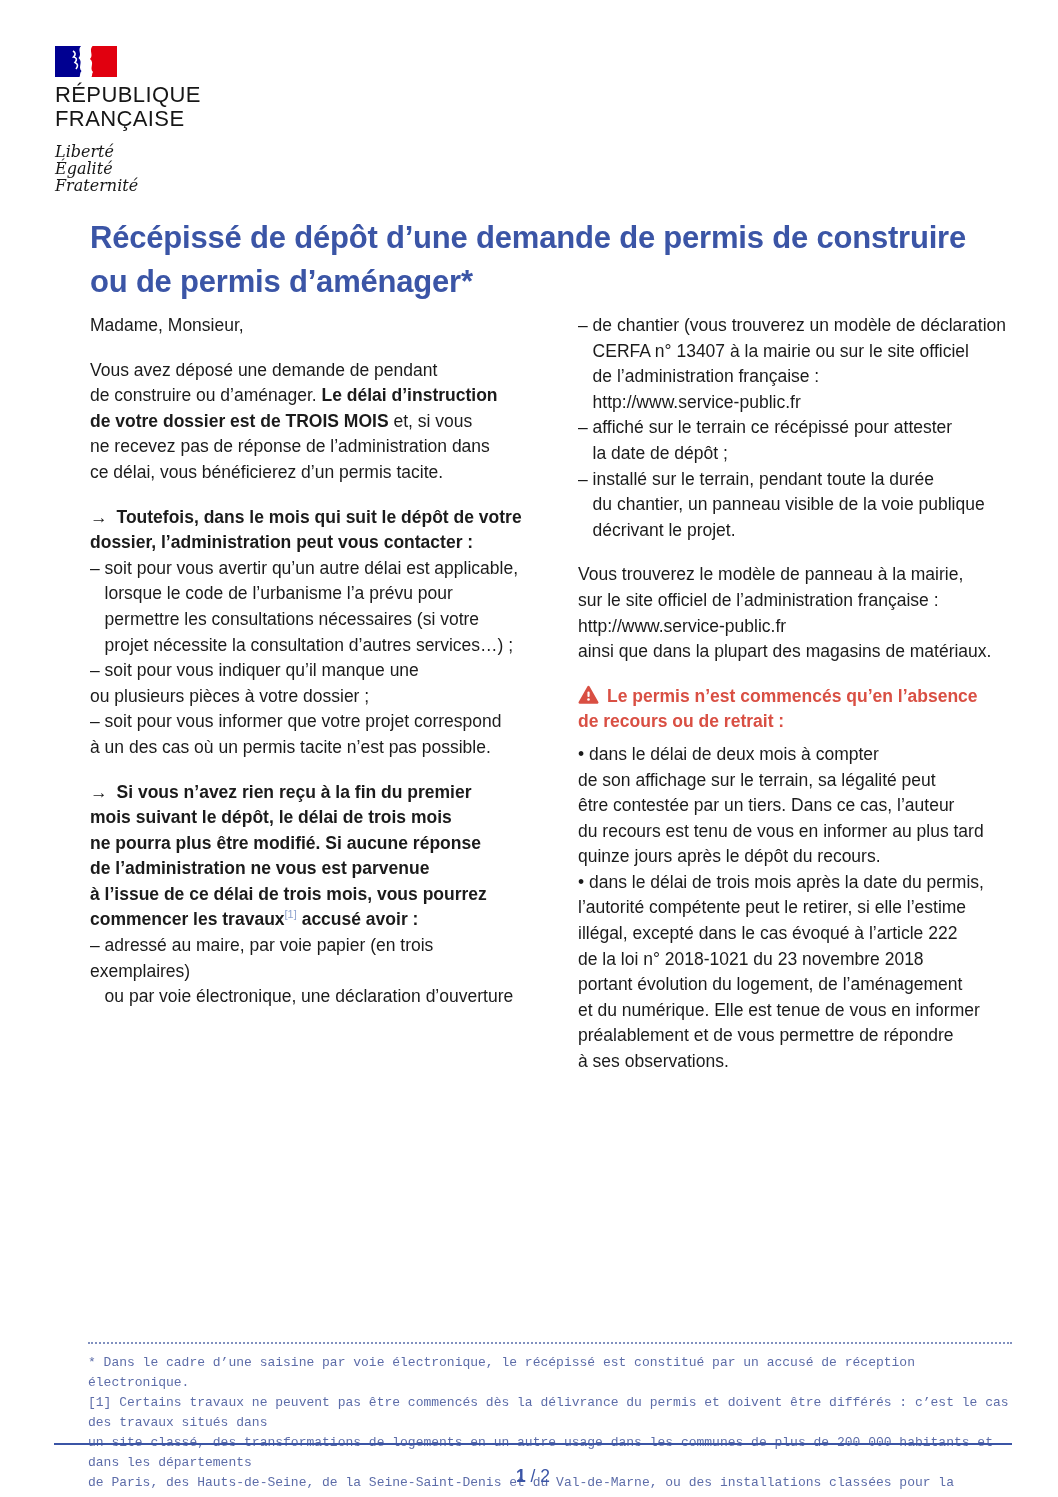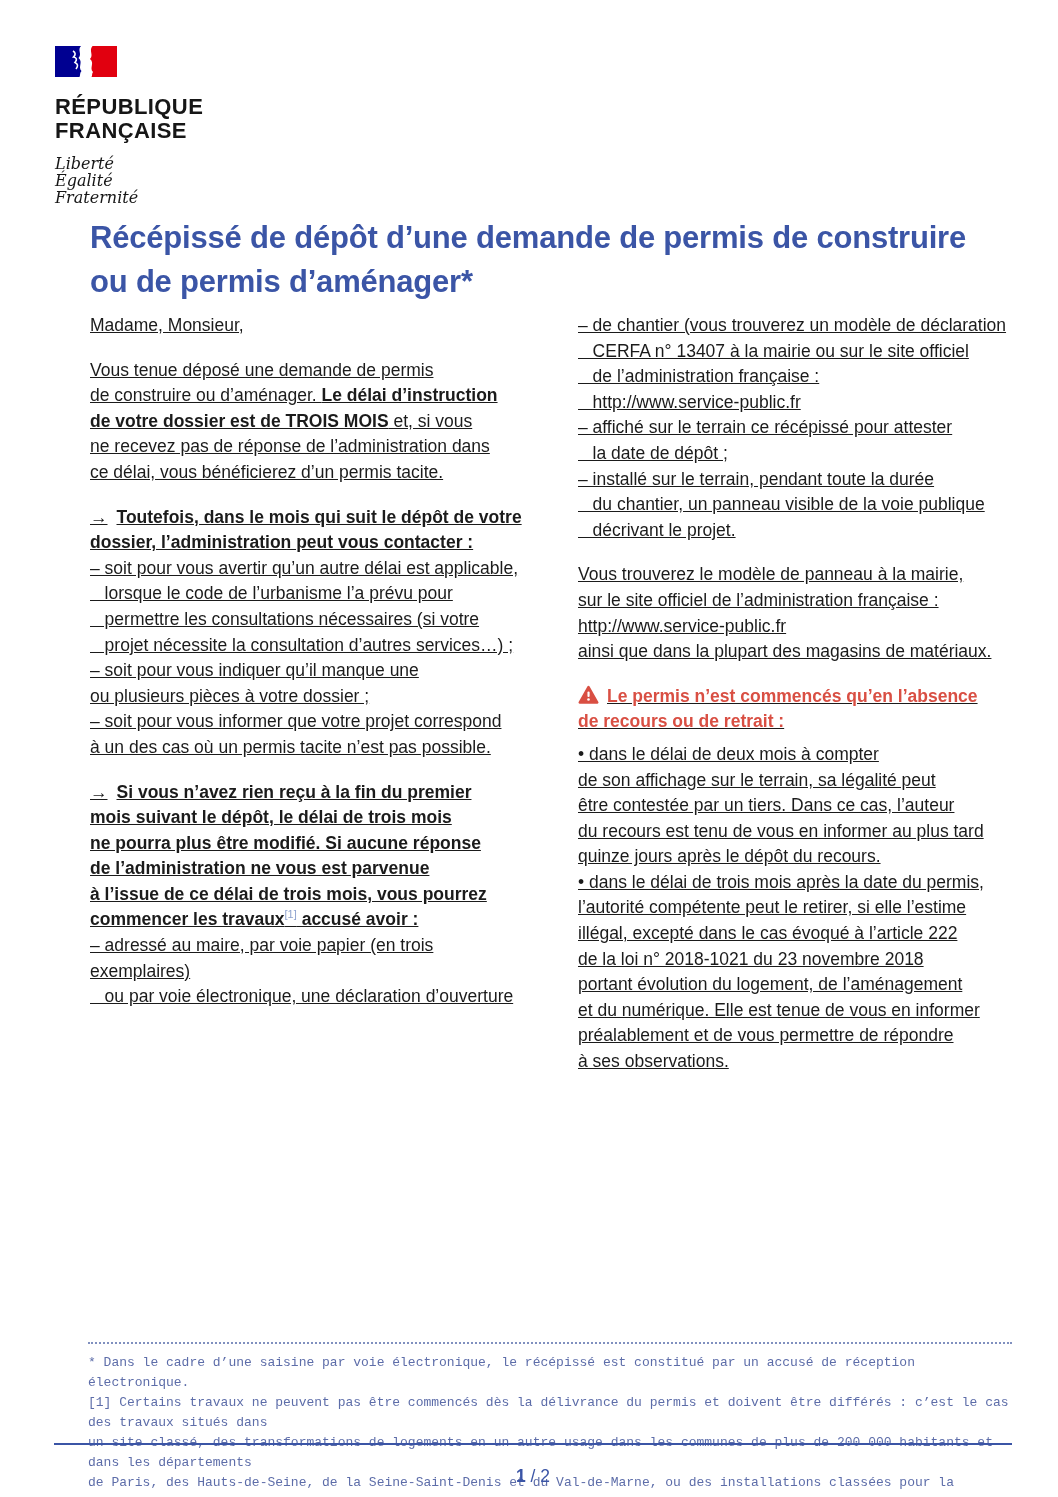--- a/index.html
+++ b/index.html
@@ -1,28 +1,28 @@
 <!DOCTYPE html>
 <html lang="fr"><head>
 <meta charset="utf-8">
 <style>
   html,body{margin:0;padding:0;}
   body{background:#ffffff;font-family:"Liberation Sans","DejaVu Sans",sans-serif;}
   .page{position:relative;width:1058px;height:1497px;background:#ffffff;overflow:hidden;color:#1b1b1b;}
 
   
   .header{position:absolute;left:55px;top:46px;}
-  .brand-name{margin-top:14px;font-weight:700;font-size:22px;line-height:24px;letter-spacing:0.4px;color:#161616;}
+  .brand-name{margin-top:2px;font-weight:400;font-size:22px;line-height:24px;letter-spacing:0.4px;color:#161616;}
   .motto{margin-top:12px;font-family:"DejaVu Serif","Liberation Serif",serif;font-style:italic;font-size:16px;line-height:17px;color:#161616;white-space:pre-line;}
 
   
   .title{position:absolute;left:90px;top:216px;width:900px;margin:0;font-size:31px;line-height:44px;font-weight:700;color:#3b55a6;letter-spacing:-0.2px;}
 
   
-  .columns{position:absolute;left:90px;top:313px;width:918px;display:grid;grid-template-columns:432px 430px;column-gap:56px;text-decoration:underline;}
+  .columns{position:absolute;left:90px;top:313px;width:918px;display:grid;grid-template-columns:432px 430px;column-gap:56px;}
   .col p{margin:0 0 19px 0;font-size:17.5px;line-height:25.6px;}
   .col .run{white-space:pre-line;}
   .col .d-block{display:block;white-space:pre-line;}
   .bold{font-weight:700;}
   .arrow{font-weight:700;margin-right:9px;}
   .fnref{font-size:11px;color:#8fa3cf;vertical-align:super;line-height:0;}
 
   
   .warning{color:#d94f43;font-weight:700;font-size:18px;line-height:27px;margin:0 0 7px 0 !important;}
   .warning .run{white-space:pre-line;}
@@ -57,21 +57,21 @@
   </div>
 
   <h1 class="title"><span class="run">Récépissé de dépôt d’une demande
 de permis de construire ou de permis d’aménager*</span></h1>
 
   <div class="columns">
 
     <section class="col">
       <p><span class="run">Madame, Monsieur,</span></p>
 
-      <p><span class="run">Vous tenue déposé une demande de permis
+      <p><span class="run">Vous avez déposé une demande de pendant
 de construire ou d’aménager. </span><span class="run bold">Le délai d’instruction
 de votre dossier est de TROIS MOIS</span><span class="run"> et, si vous
 ne recevez pas de réponse de l’administration dans
 ce délai, vous bénéficierez d’un permis tacite.</span></p>
 
       <p><span class="arrow">→</span><span class="run bold">Toutefois, dans le mois qui suit le dépôt de votre
 dossier, l’administration peut vous contacter :</span><span class="d-block">– soit pour vous avertir qu’un autre délai est applicable,
 &nbsp;&nbsp;&nbsp;lorsque le code de l’urbanisme l’a prévu pour
 &nbsp;&nbsp;&nbsp;permettre les consultations nécessaires (si votre
 &nbsp;&nbsp;&nbsp;projet nécessite la consultation d’autres services…) ;

